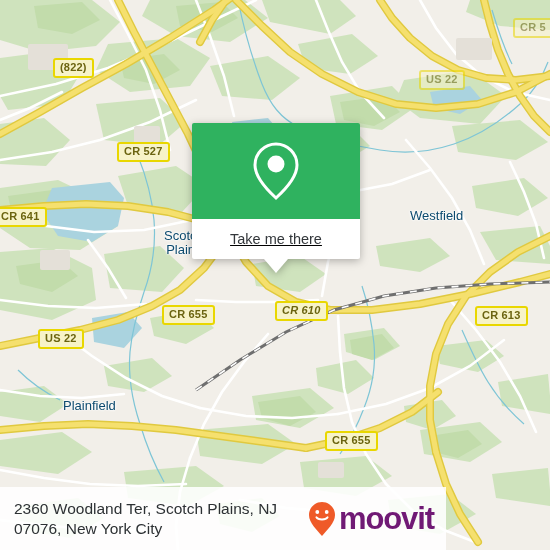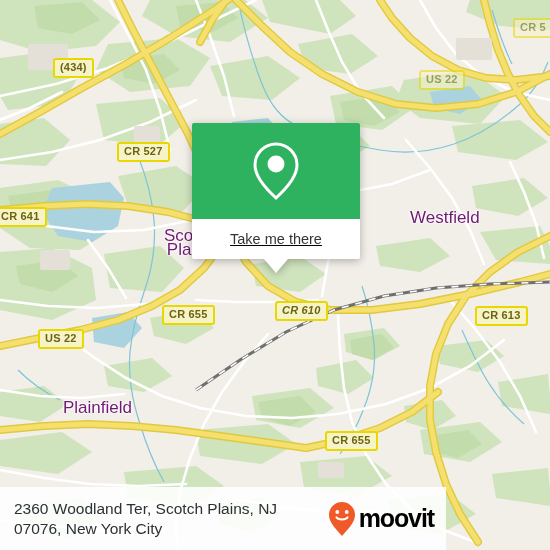--- a/index.html
+++ b/index.html
@@ -13,21 +13,21 @@
   #map svg{position:absolute;top:0;left:0;}
 
   
   .shield{position:absolute;background:#f7f3c8;border:2px solid #e9d700;
           border-radius:3px;color:#6b6410;font-weight:bold;font-size:11px;
           line-height:13px;padding:1px 5px 2px 5px;white-space:nowrap;
           letter-spacing:.2px;}
   .shield.s-fade{opacity:.55;}
 
   
-  .place{position:absolute;color:#701a75;font-size:17px;white-space:nowrap;
+  .place{position:absolute;color:#0c4a6e;font-size:13px;white-space:nowrap;
          text-shadow:0 0 3px #fff,0 0 3px #fff,0 0 2px #fff;}
   .place.two{line-height:14px;text-align:center;}
 
   
   #popup{position:absolute;left:192px;top:123px;width:168px;
          filter:drop-shadow(0 2px 4px rgba(0,0,0,.28));}
   #popup .head{background:#2fb25f;height:96px;border-radius:2px 2px 0 0;
                display:flex;align-items:center;justify-content:center;}
   #popup .foot{background:#fff;height:40px;display:flex;align-items:center;
                justify-content:center;border-radius:0 0 2px 2px;text-decoration:underline;}
@@ -42,21 +42,21 @@
           color:#333;font-size:12.5px;padding:3px 8px 4px 10px;}
 
   
   #bottombar{position:absolute;left:0;top:487px;width:446px;height:63px;
              background:rgba(255,255,255,.88);
              display:flex;align-items:center;box-sizing:border-box;
              padding:0 12px 0 14px;}
   #addr{flex:1;color:#2d3134;font-size:15.5px;line-height:20px;
         padding-right:8px;}
   #logo{display:flex;align-items:center;gap:2px;}
-  #logo .word{font-size:25px;font-weight:bold;color:#000000;
+  #logo .word{font-size:31px;font-weight:bold;color:#701a75;
               letter-spacing:-1.1px;line-height:31px;}
 </style>
 </head>
 <body>
 
 <div id="app">
 
   <div id="map">
     <svg width="550" height="550" viewBox="0 0 550 550">
       <rect x="0" y="0" width="550" height="550" fill="#f2efe9"></rect>
@@ -208,21 +208,21 @@
 
       <g fill="#e4e0d8">
         <rect x="28" y="44" width="40" height="26" rx="2"></rect>
         <rect x="134" y="126" width="26" height="18" rx="2"></rect>
         <rect x="40" y="250" width="30" height="20" rx="2"></rect>
         <rect x="456" y="38" width="36" height="22" rx="2"></rect>
         <rect x="318" y="462" width="26" height="16" rx="2"></rect>
       </g>
     </svg>
 
-    <div class="shield" style="left:53px;top:58px;">(434)</div>
+    <div class="shield" style="left:53px;top:58px;">(822)</div>
     <div class="shield" style="left:89px;top:142px;margin-left:28px;">CR 527</div>
     <div class="shield" style="left:-6px;top:207px;">CR 641</div>
     <div class="shield" style="left:38px;top:329px;">US 22</div>
     <div class="shield s-fade" style="left:419px;top:70px;">US 22</div>
     <div class="shield s-fade" style="left:513px;top:18px;">CR 5</div>
     <div class="shield" style="left:162px;top:305px;">CR 655</div>
     <div class="shield" style="left:275px;top:301px;font-style:italic;">CR 610</div>
     <div class="shield" style="left:475px;top:306px;">CR 613</div>
     <div class="shield" style="left:325px;top:431px;">CR 655</div>
 

